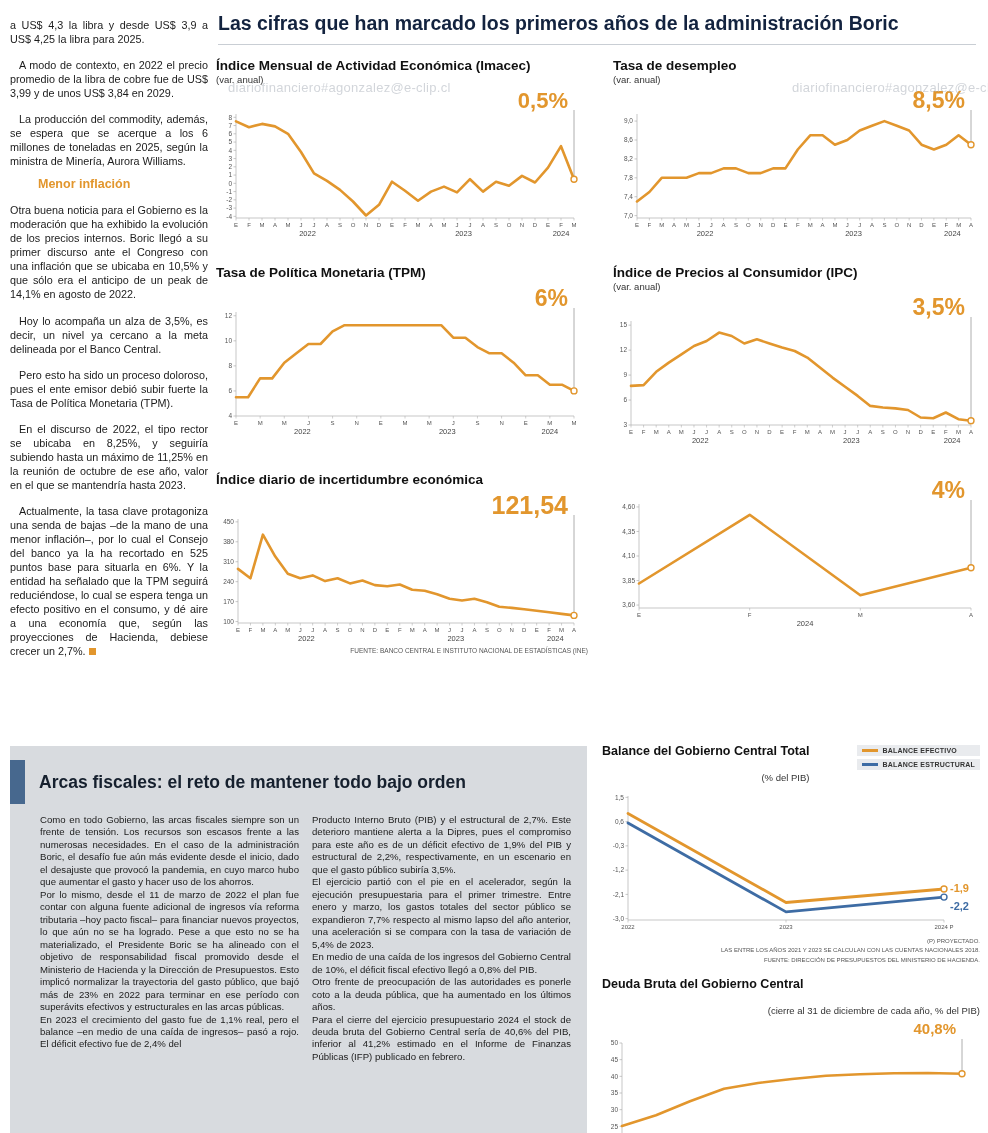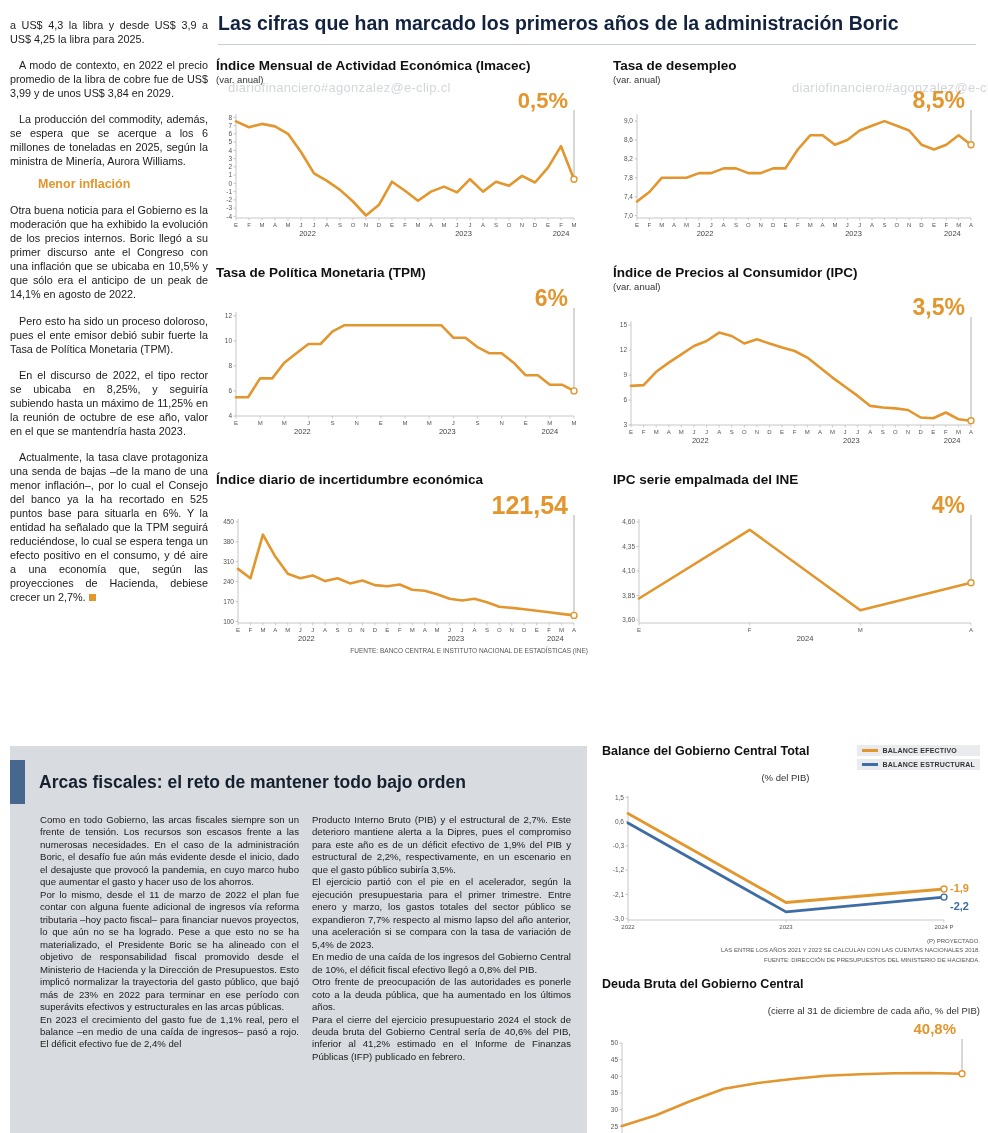--- a/index.html
+++ b/index.html
@@ -51,20 +51,21 @@
 
 <div class="left-col">
   <div>
       <p>a US$ 4,3 la libra y desde US$ 3,9 a US$ 4,25 la libra para 2025.</p>
       <p>A modo de contexto, en 2022 el precio promedio de la libra de cobre fue de US$ 3,99 y de unos US$ 3,84 en 2029.</p>
       <p>La producción del commodity, además, se espera que se acerque a los 6 millones de toneladas en 2025, según la ministra de Minería, Aurora Williams.</p>
     </div>
   <div class="subhead">Menor inflación</div>
   <div>
       <p>Otra buena noticia para el Gobierno es la moderación que ha exhibido la evolución de los precios internos. Boric llegó a su primer discurso ante el Congreso con una inflación que se ubicaba en 10,5% y que sólo era el anticipo de un peak de 14,1% en agosto de 2022.</p>
+      <p>Hoy lo acompaña un alza de 3,5%, es decir, un nivel ya cercano a la meta delineada por el Banco Central.</p>
       <p>Pero esto ha sido un proceso doloroso, pues el ente emisor debió subir fuerte la Tasa de Política Monetaria (TPM).</p>
       <p>En el discurso de 2022, el tipo rector se ubicaba en 8,25%, y seguiría subiendo hasta un máximo de 11,25% en la reunión de octubre de ese año, valor en el que se mantendría hasta 2023.</p>
     </div>
   <p><span>Actualmente, la tasa clave protagoniza una senda de bajas –de la mano de una menor inflación–, por lo cual el Consejo del banco ya la ha recortado en 525 puntos base para situarla en 6%. Y la entidad ha señalado que la TPM seguirá reduciéndose, lo cual se espera tenga un efecto positivo en el consumo, y dé aire a una economía que, según las proyecciones de Hacienda, debiese crecer un 2,7%.</span><span class="endmark"></span></p>
 </div>
 
 <div class="headline">Las cifras que han marcado los primeros años de la administración Boric</div>
 
 <div class="charts-grid">
   <div class="chart">
@@ -459,21 +460,20 @@
         <text x="239.77777777777777" y="148" font-size="7.5" fill="#444" text-anchor="middle">2023</text>
         <text x="339.3333333333333" y="148" font-size="7.5" fill="#444" text-anchor="middle">2024</text>
         <line x1="358" y1="22" x2="358" y2="122.43791780821917" stroke="#9a9a9a" stroke-width="0.8"></line>
         <polyline points="22.0,75.9 34.4,85.3 46.9,41.7 59.3,63.6 71.8,80.7 84.2,85.3 96.7,82.4 109.1,88.1 121.6,85.3 134.0,90.4 146.4,87.5 158.9,92.1 171.3,93.2 183.8,91.5 196.2,96.7 208.7,97.8 221.1,101.2 233.6,105.8 246.0,107.5 258.4,105.8 270.9,109.2 283.3,113.8 295.8,114.9 308.2,116.3 320.7,117.7 333.1,119.2 345.6,120.9 358.0,122.4" fill="none" stroke="#E2962D" stroke-width="2.6" stroke-linejoin="round" stroke-linecap="round"></polyline>
         <circle cx="358.0" cy="122.4" r="3" fill="#fff" stroke="#E2962D" stroke-width="1.4"></circle>
         <text x="352" y="21" font-size="25" fill="#E2962D" text-anchor="end" font-weight="bold">121,54</text>
       </svg>
     <div class="source">FUENTE: BANCO CENTRAL E INSTITUTO NACIONAL DE ESTADÍSTICAS (INE)</div>
   </div>
   <div class="chart">
-    <div class="chart-title">IPC serie empalmada del INE</div>
     <div class="chart-subtitle"></div>
     <svg width="372" height="152" viewBox="0 0 372 152">
         <line x1="26" y1="26" x2="26" y2="130" stroke="#b0b0b0" stroke-width="0.7"></line>
         <line x1="26" y1="130" x2="358" y2="130" stroke="#b0b0b0" stroke-width="0.7"></line>
         <line x1="23.5" y1="28.943396226415118" x2="26" y2="28.943396226415118" stroke="#b0b0b0" stroke-width="0.7"></line>
         <text x="22" y="31.143396226415117" font-size="6.5" fill="#555" text-anchor="end">4,60</text>
         <line x1="23.5" y1="53.471698113207566" x2="26" y2="53.471698113207566" stroke="#b0b0b0" stroke-width="0.7"></line>
         <text x="22" y="55.67169811320757" font-size="6.5" fill="#555" text-anchor="end">4,35</text>
         <line x1="23.5" y1="78.00000000000003" x2="26" y2="78.00000000000003" stroke="#b0b0b0" stroke-width="0.7"></line>
         <text x="22" y="80.20000000000003" font-size="6.5" fill="#555" text-anchor="end">4,10</text>

